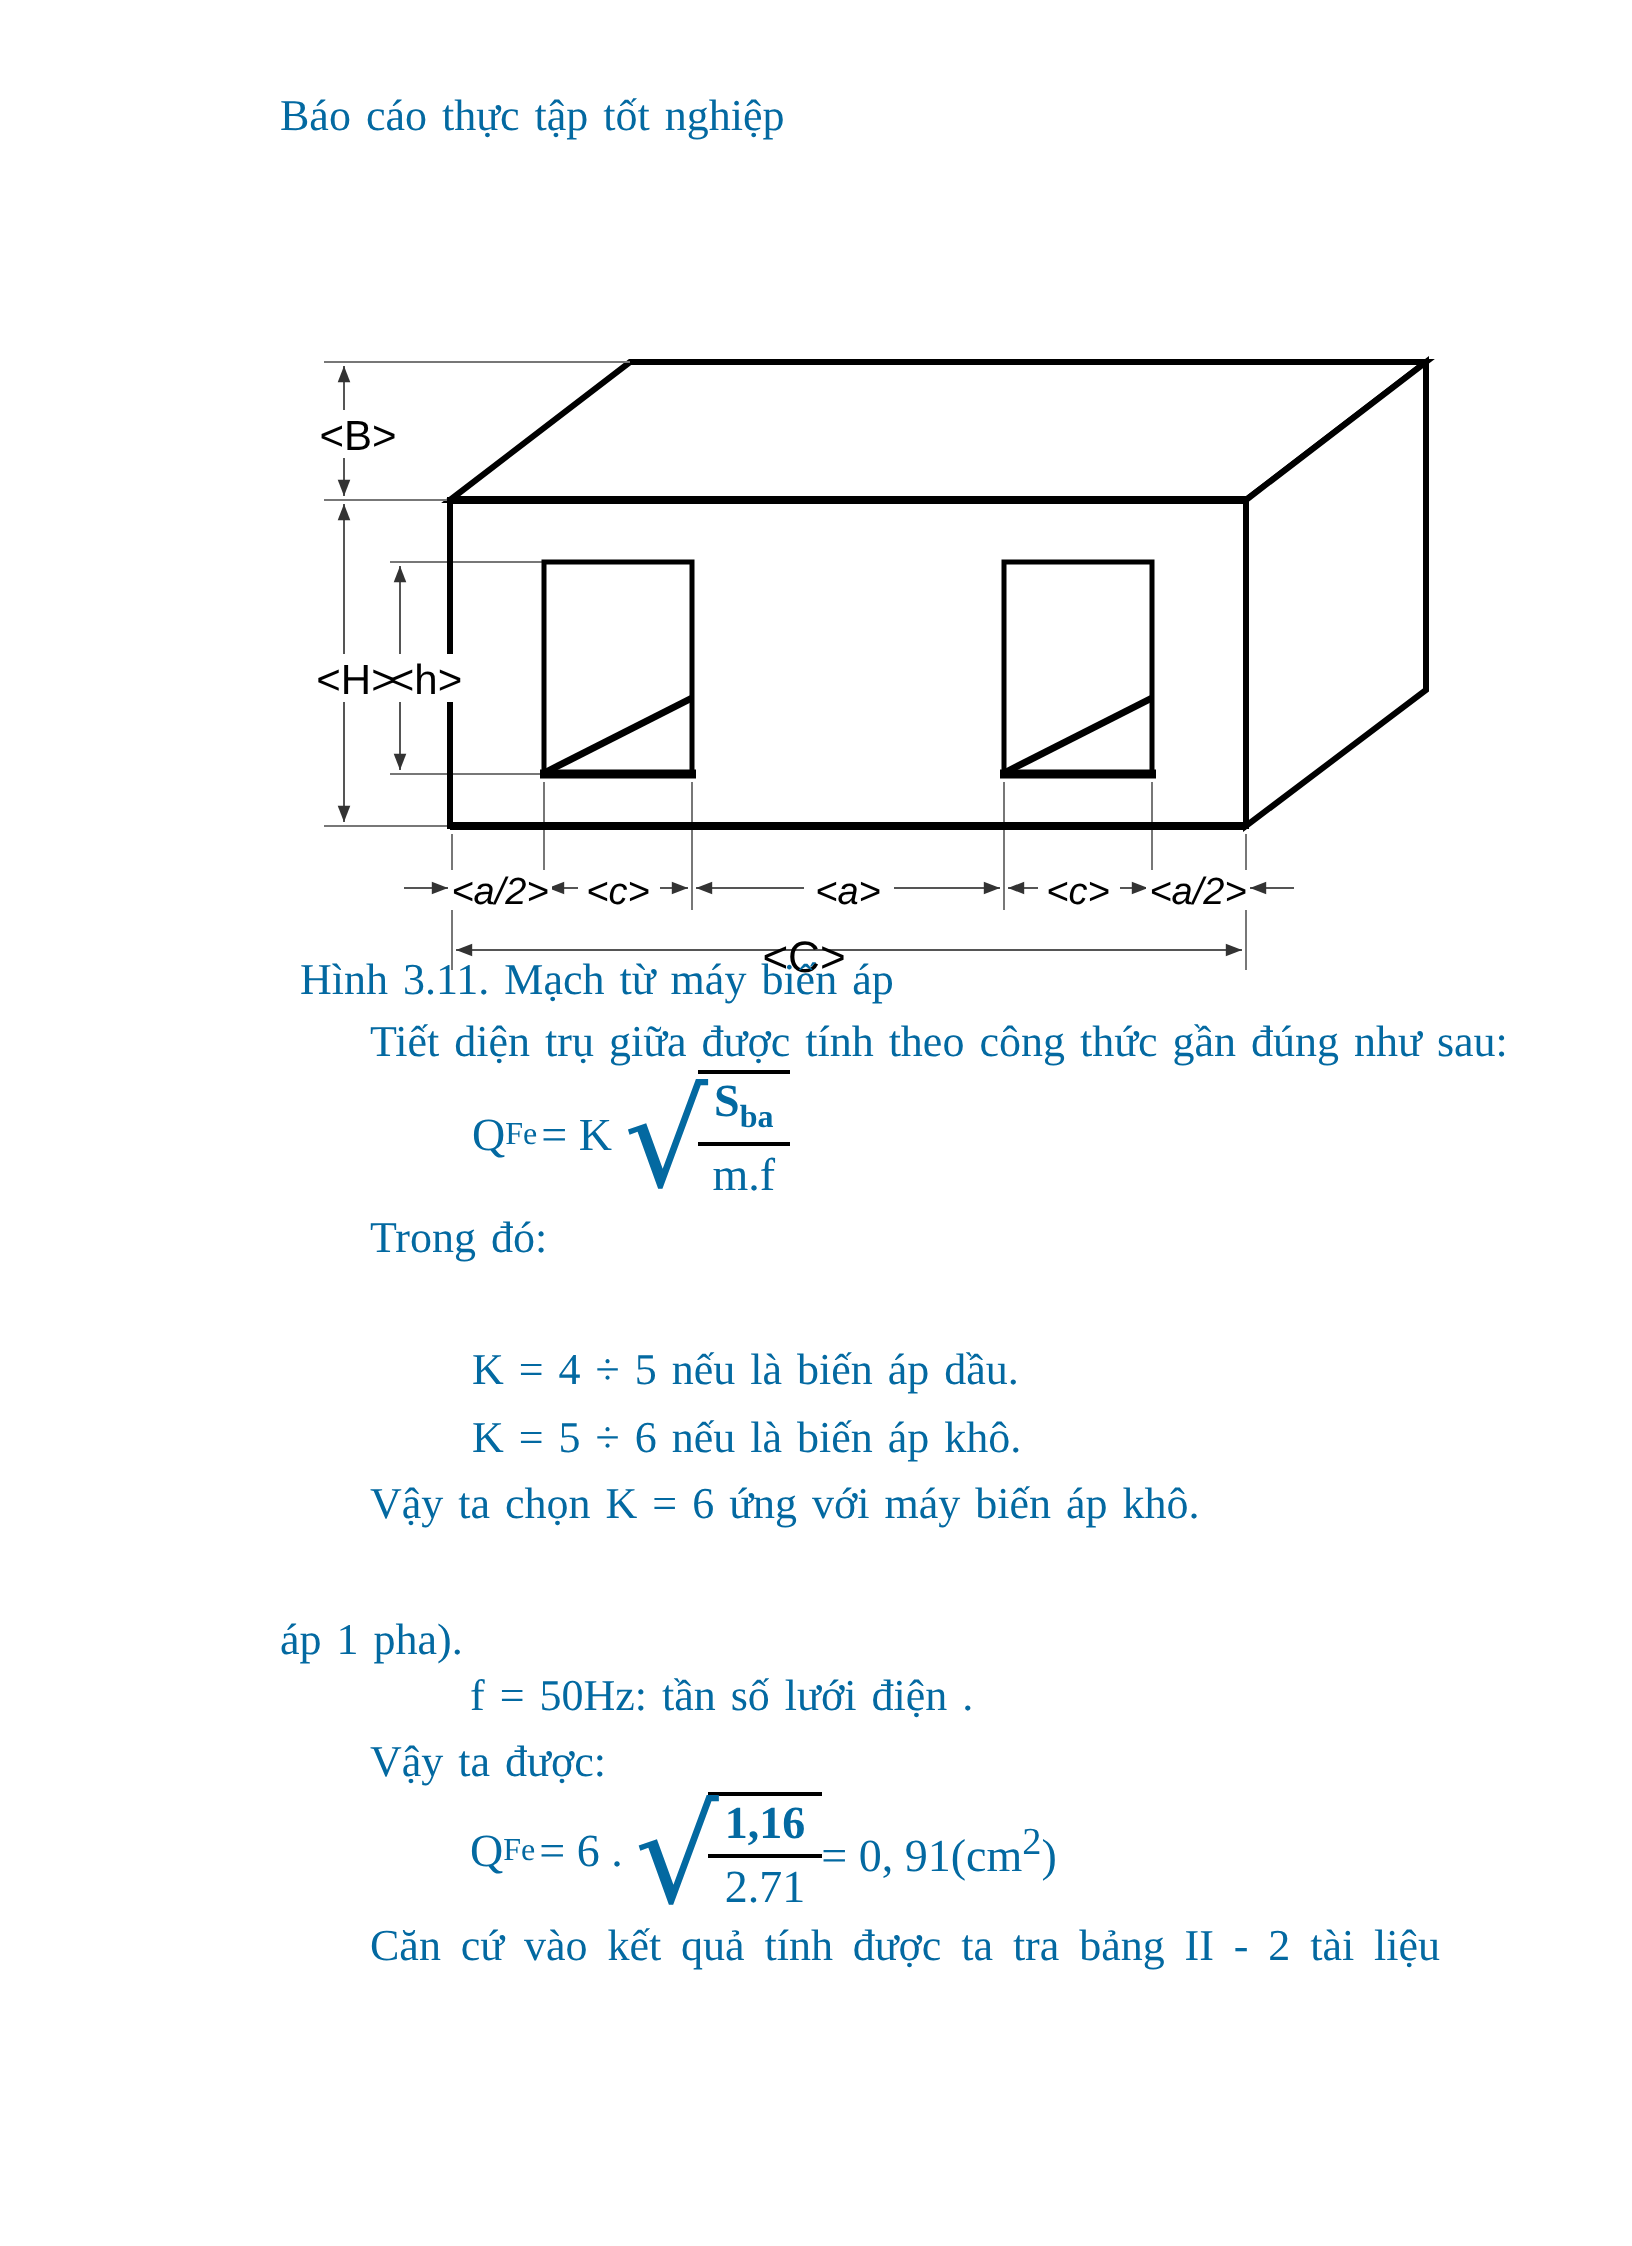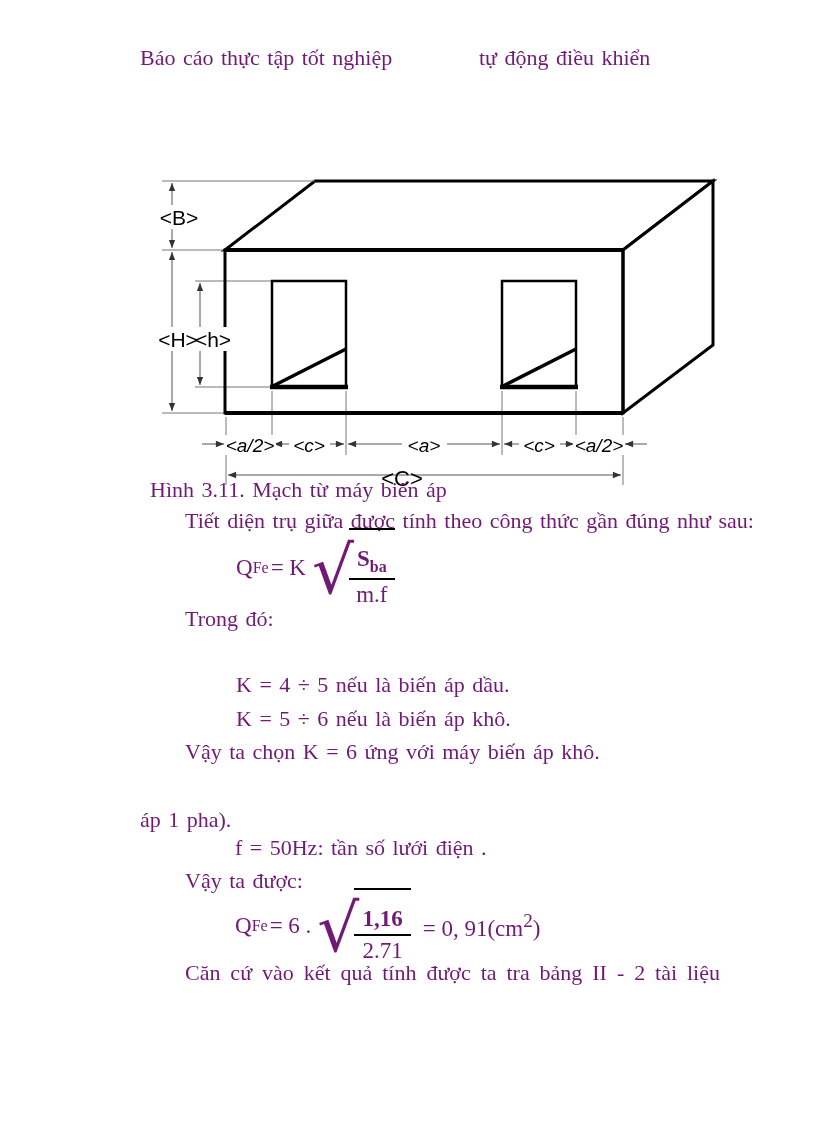--- a/index.html
+++ b/index.html
@@ -1,53 +1,52 @@
 <!DOCTYPE html>
 <html><head>
 <meta charset="utf-8">
 <style>
   html,body{margin:0;padding:0;background:#fff;}
   #page{position:relative;width:816px;height:987px;background:#fff;overflow:hidden;
-        font-family:"Liberation Serif",serif;color:#701a75;}
+        font-family:"Liberation Serif",serif;color:#0369a1;}
   .line{position:absolute;font-size:22px;line-height:24px;white-space:nowrap;word-spacing:2px;}
   .just{white-space:normal;width:535px;text-align:justify;text-align-last:justify;}
   .caption{position:absolute;top:477px;left:150px;width:560px;
            font-size:22px;word-spacing:2px;}
   .pagenum{position:absolute;top:1046px;left:714px;font-size:22px;}
   .footer-dots{position:absolute;left:22px;right:22px;top:1114px;height:0;
                border-top:2px dotted #aed3d3;}
   
   .formula{position:absolute;display:flex;align-items:center;font-size:23px;}
   .formula sub{font-size:16px;}
   .feq{margin:0 6px 0 2px;}
   .rad{font-size:66px;line-height:0;font-weight:400;margin-right:-5px;transform:translateY(3px);
        font-family:"DejaVu Sans",sans-serif;}
   .frac{display:inline-flex;flex-direction:column;align-items:center;border-top:2.5px solid #000;}
-  .frac .num{border-bottom:2.5px solid #000;padding:16px 8px 2px;line-height:1.12;font-weight:bold;}
+  .frac .num{border-bottom:2.5px solid #000;padding:1px 8px 2px;line-height:1.12;font-weight:bold;}
   .frac .den{padding:2px 6px 0;line-height:1.12;font-weight:normal;}
   .ssub{font-size:14px;font-weight:bold;}
-  .fres{margin-left:12px;}
+  .fres{margin-left:0;}
   
   #fig-svg{position:absolute;left:140px;top:155px;}
   #fig-svg .outline{stroke:#000;fill:none;}
   #fig-svg .face{fill:#fff;stroke:#000;stroke-width:3;stroke-linejoin:miter;}
   #fig-svg .dim{stroke:#555;stroke-width:1;fill:none;}
   #fig-svg .ext{stroke:#777;stroke-width:1;fill:none;}
   #fig-svg text{font-family:"Liberation Sans",sans-serif;fill:#000;}
   #fig-svg .lbl{font-size:21px;text-anchor:middle;}
   #fig-svg .lbl-sm{font-size:19px;text-anchor:middle;font-style:italic;}
   #fig-svg .lbl-C{font-size:22px;text-anchor:middle;}
 </style>
 </head>
 <body>
 
 <div id="page">
 
   <div class="line" style="top:46px;left:140px">Báo cáo thực tập tốt nghiệp</div>
-  <div class="line" style="top:46px;left:479px">tự động điều khiển</div>
 
   <svg id="fig-svg" width="620" height="345" viewBox="0 0 620 345">
     <defs>
       <marker id="arw" viewBox="0 0 10 10" refX="9.5" refY="5" markerWidth="9" markerHeight="9" orient="auto-start-reverse">
         <path d="M0.5,1.5 L9.5,5 L0.5,8.5 Z" fill="#333"></path>
       </marker>
     </defs>
 
     <g>
       <rect x="85" y="95" width="398" height="163" fill="#fff" stroke="none"></rect>

